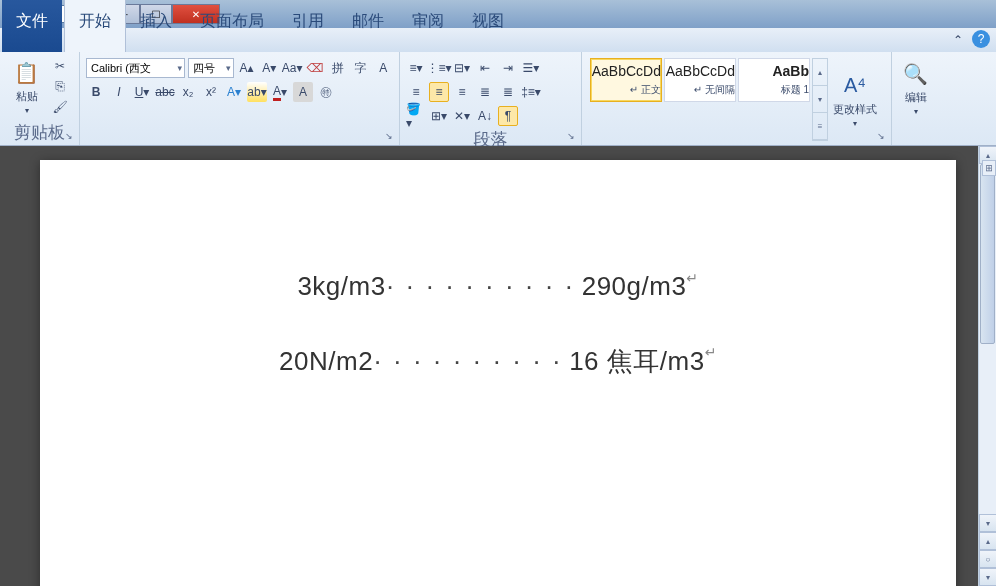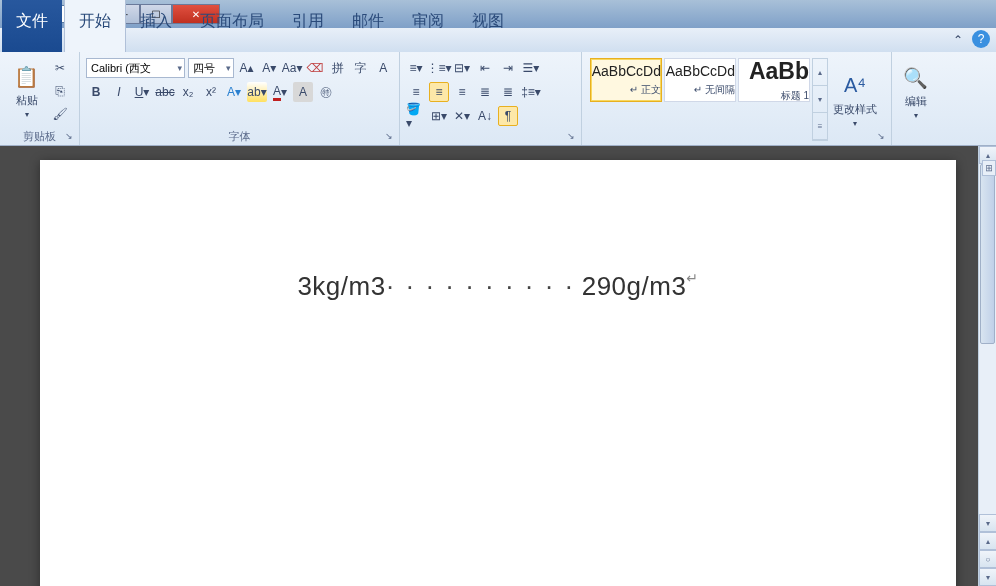--- a/index.html
+++ b/index.html
@@ -18,39 +18,39 @@
 .tabs { height: 24px; background: linear-gradient(#e8eff8,#d0dff0); display: flex; align-items: flex-end; padding-left: 2px; position: relative; }
 .tab { padding: 20px 14px; font-size: 16px; color: #2a4a7a; cursor: pointer; }
 .tab.file { background: linear-gradient(#2a5aa0,#1a4a90); color: #fff; border-radius: 2px 2px 0 0; margin-right: 2px; }
 .tab.active { background: #eef4fb; border: 1px solid #b0c0d8; border-bottom: none; border-radius: 2px 2px 0 0; }
 .tabs-right { position: absolute; right: 6px; top: 2px; display: flex; gap: 4px; }
 .help-icon { width: 18px; height: 18px; border-radius: 50%; background: #3a90e0; color: #fff; font-size: 12px; display: flex; align-items: center; justify-content: center; }
 
 
 .ribbon { height: 94px; background: linear-gradient(#eef4fb,#dce8f5); border-bottom: 1px solid #a0b0c8; display: flex; }
 .group { border-right: 1px solid #c0d0e0; padding: 2px 6px 0 6px; display: flex; flex-direction: column; position: relative; }
-.group-label { font-size: 11px; color: #5a6a8a; text-align: center; padding: 2px 0 1px 0; }
+.group-label { font-size: 17px; color: #5a6a8a; text-align: center; padding: 2px 0 1px 0; }
 .group-body { flex: 1; display: flex; }
 .dialog-launcher { position: absolute; right: 2px; bottom: 2px; width: 12px; height: 12px; font-size: 9px; color: #5a6a8a; }
 
 .big-btn { display: flex; flex-direction: column; align-items: center; justify-content: center; width: 42px; gap: 2px; font-size: 11px; color: #3a4a6a; }
 .big-btn .ico { width: 28px; height: 28px; display: flex; align-items: center; justify-content: center; font-size: 20px; }
 
 .col { display: flex; flex-direction: column; justify-content: space-around; padding: 2px 2px; }
 .row { display: flex; align-items: flex-end; gap: 3px; }
 .smbtn { width: 20px; height: 20px; display: flex; align-items: center; justify-content: center; font-size: 12px; color: #3a4a6a; border-radius: 2px; }
 .combo { height: 20px; border: 1px solid #a8b8d0; background: #fff; font-size: 11px; padding: 0 14px 0 4px; display: flex; align-items: center; position: relative; }
 .combo::after { content: "▾"; position: absolute; right: 2px; font-size: 9px; color: #5a6a8a; }
 
 
 .styles-gallery { display: flex; gap: 2px; padding: 4px 2px; }
 .style-item { width: 72px; height: 44px; border: 1px solid #d0d8e8; background: #fff; display: flex; flex-direction: column; align-items: flex-end; justify-content: center; font-size: 10px; color: #3a4a6a; }
 .style-item.selected { border: 1px solid #e8b020; background: #fff8e0; box-shadow: inset 0 0 0 1px #f8d860; }
 .style-preview { font-size: 14px; color: #222; margin-bottom: 4px; }
-.style-preview.big { font-size: 23px; font-weight: bold; margin-left: 16px; }
+.style-preview.big { font-size: 14px; font-weight: bold; margin-left: 16px; }
 .gallery-more { width: 16px; display: flex; flex-direction: column; border: 1px solid #c0d0e0; }
 .gallery-more div { flex: 1; display: flex; align-items: center; justify-content: center; font-size: 8px; color: #5a6a8a; border-bottom: 1px solid #c0d0e0; }
 
 
 .doc-area { position: absolute; top: 146px; left: 0; right: 0; bottom: 0; background: #4a4a4a; display: flex; justify-content: center; overflow: hidden; }
 .page { width: 916px; min-height: 700px; background: #fff; margin-top: 14px; box-shadow: 0 2px 10px rgba(0,0,0,.4); padding: 110px 60px 40px 60px; position: relative; }
 .scrollbar-v { position: absolute; right: 0; top: 0; bottom: 0; width: 18px; background: #e8eff8; border-left: 1px solid #c0d0e0; }
 .sb-btn { width: 18px; height: 18px; background: linear-gradient(#f0f4fa,#d8e4f0); border: 1px solid #b0c0d8; font-size: 8px; display: flex; align-items: center; justify-content: center; color: #5a6a8a; }
 .sb-track { position: absolute; top: 18px; bottom: 54px; left: 0; right: 0; }
 .sb-thumb { position: absolute; left: 1px; right: 1px; top: 0; height: 180px; background: linear-gradient(90deg,#d8e4f0,#c0d0e8); border: 1px solid #a0b0c8; border-radius: 2px; }
@@ -144,21 +144,20 @@
           </div>
         <div class="smbtn">x₂</div>
         <div class="smbtn">x²</div>
         <div class="smbtn" style="color:#2a80d0">A▾</div>
         <div class="smbtn" style="background:linear-gradient(#fff,#ffe060)">ab▾</div>
         <div class="smbtn"><span style="border-bottom:3px solid #c02020">A</span>▾</div>
         <div class="smbtn" style="background:#d8d8d8">A</div>
         <div class="smbtn">㊕</div>
       </div>
     </div>
-    <div class="group-label">字体</div>
     <div class="dialog-launcher">↘</div>
   </div>
 
   <div class="group" style="width:182px">
     <div class="group-body" style="flex-direction:column;gap:4px;padding-top:4px">
       <div class="row">
         <div class="smbtn">≡▾</div>
         <div class="smbtn">⋮≡▾</div>
         <div class="smbtn">⊟▾</div>
         <div class="smbtn">⇤</div>
@@ -174,20 +173,21 @@
         <div class="smbtn">‡≡▾</div>
       </div>
       <div class="row">
         <div class="smbtn">🪣▾</div>
         <div class="smbtn">⊞▾</div>
         <div class="smbtn">✕▾</div>
         <div class="smbtn">A↓</div>
         <div class="smbtn" style="background:#fde8a8;border:1px solid #e8b020">¶</div>
       </div>
     </div>
+    <div class="group-label">段落</div>
     <div class="dialog-launcher">↘</div>
   </div>
 
   <div class="group" style="width:310px">
     <div class="group-body">
       <div class="styles-gallery">
         <div class="style-item selected">
           <div class="style-preview">AaBbCcDd</div>
           <div>↵ 正文</div>
         </div>
@@ -224,20 +224,23 @@
     </div>
     <div class="group-label">&nbsp;</div>
   </div>
 </div>
 
 <div class="doc-area">
   <div class="page">
     <div class="doc-line">
       <span>3kg/m3</span><span class="dots">· · · · · · · · · ·</span> <span>290g/m3</span><span class="tiny-ret">↵</span>
     </div>
+    <div class="doc-line">
+      <span>20N/m2</span><span class="dots">· · · · · · · · · ·</span> <span>16 焦耳/m3</span><span class="tiny-ret">↵</span>
+    </div>
   </div>
 
   <div class="scrollbar-v">
     <div class="sb-btn">▴</div>
     <div class="sb-track">
       <div class="sb-thumb"></div>
     </div>
     <div class="browse-btns">
       <div class="sb-btn">▾</div>
       <div class="sb-btn">▴</div>

